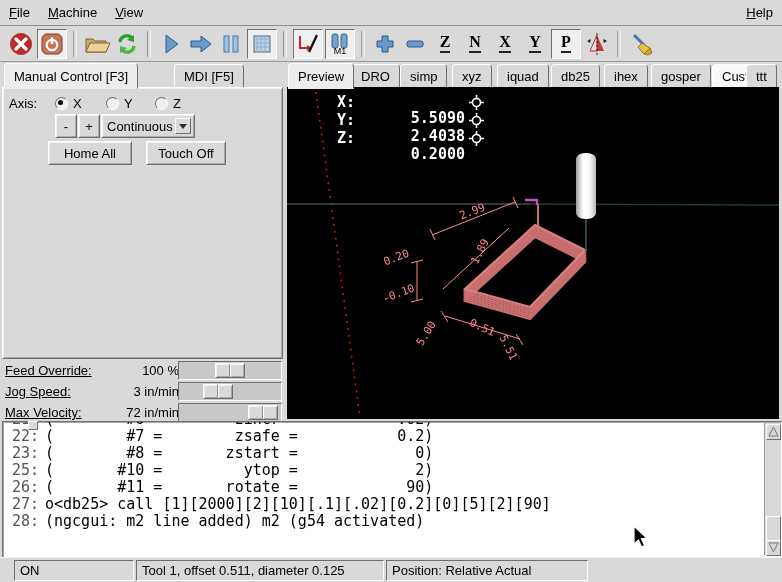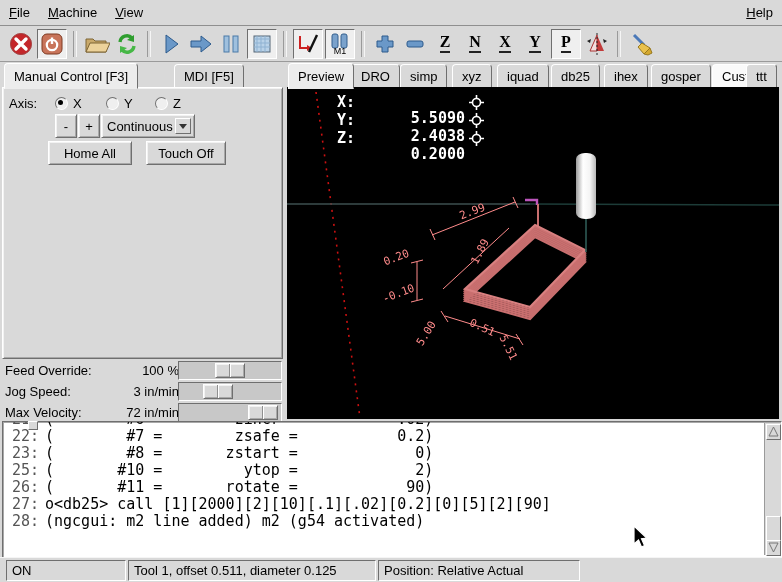--- a/index.html
+++ b/index.html
@@ -32,21 +32,21 @@
   .tab.sel{background:#ececec;height:24px;top:63px;z-index:3;}
   .tab.lite{background:#fafafa;}
   #left-frame{left:2px;top:87px;width:279px;height:270px;background:#d9d9d9;z-index:2;}
   .radio{display:inline-block;width:11px;height:11px;border-radius:50%;background:#efefef;
          border:1px solid;border-color:#6f6f6f #ffffff #ffffff #6f6f6f;vertical-align:-2px;margin-right:5px;position:relative;}
   .radio.on::after{content:"";position:absolute;left:2px;top:2px;width:5px;height:5px;border-radius:50%;background:#000;}
   .smallbtn{width:20px;height:22px;display:inline-flex;align-items:center;justify-content:center;background:#d9d9d9;}
   .pushbtn{height:22px;display:inline-flex;align-items:center;justify-content:center;background:#d9d9d9;padding:0 10px;}
   
   .srow{position:absolute;left:0;width:283px;height:20px;}
-  .slabel{position:absolute;left:5px;top:3px;}
+  .slabel{position:absolute;left:5px;top:3px;text-decoration:underline;}
   .svalue{position:absolute;right:104px;top:3px;}
   .strough{position:absolute;left:178px;top:1px;width:102px;height:17px;background:#c8c8c8;}
   .sthumb{position:absolute;top:1px;width:28px;height:13px;background:#d9d9d9;}
   .sthumb::after{content:"";position:absolute;left:13px;top:0;height:100%;border-left:1px solid #8f8f8f;border-right:1px solid #ffffff;}
   
   #preview-black{left:287px;top:87px;width:492px;height:332px;background:#000;overflow:hidden;}
   .dro-line{font-family:"DejaVu Sans Mono",monospace;font-weight:bold;font-size:15px;color:#fff;
             white-space:pre;height:18px;display:flex;align-items:center;}
   .dro-lab{display:inline-block;width:60px;text-align:right;white-space:pre;}
   .dro-val{display:inline-block;width:110px;text-align:right;white-space:pre;margin-top:32px;}
@@ -54,21 +54,21 @@
   
   #gcode{left:2px;top:421px;width:778px;height:136px;background:#ffffff;overflow:hidden;}
   .gl{display:flex;line-height:17px;font-family:"DejaVu Sans Mono",monospace;font-size:15px;white-space:pre;}
   .ln{width:34px;text-align:right;color:#555;margin-right:6px;flex:none;}
   
   #vscroll{left:764px;top:423px;width:16px;height:132px;background:#d9d9d9;border-left:1px solid #9a9a9a;}
   .sb-arrow{position:absolute;left:1px;width:13px;height:14px;background:#d9d9d9;}
   .sb-thumb{position:absolute;left:1px;width:13px;height:24px;background:#d9d9d9;}
   
   #statusbar{left:0;top:557px;width:782px;height:25px;background:#d9d9d9;border-top:1px solid #f5f5f5;
-             display:flex;align-items:center;padding:0 6px;box-sizing:border-box;gap:2px;}
+             display:flex;align-items:center;padding:0 14px;box-sizing:border-box;gap:2px;}
   .scell{height:19px;display:flex;align-items:center;padding:0 5px;background:#d9d9d9;}
   u{text-decoration:underline;}
 </style>
 </head>
 <body>
 
 <div id="menubar" class="abs">
   <span class="menu-item"><u>F</u>ile</span>
   <span class="menu-item"><u>M</u>achine</span>
   <span class="menu-item"><u>V</u>iew</span>

